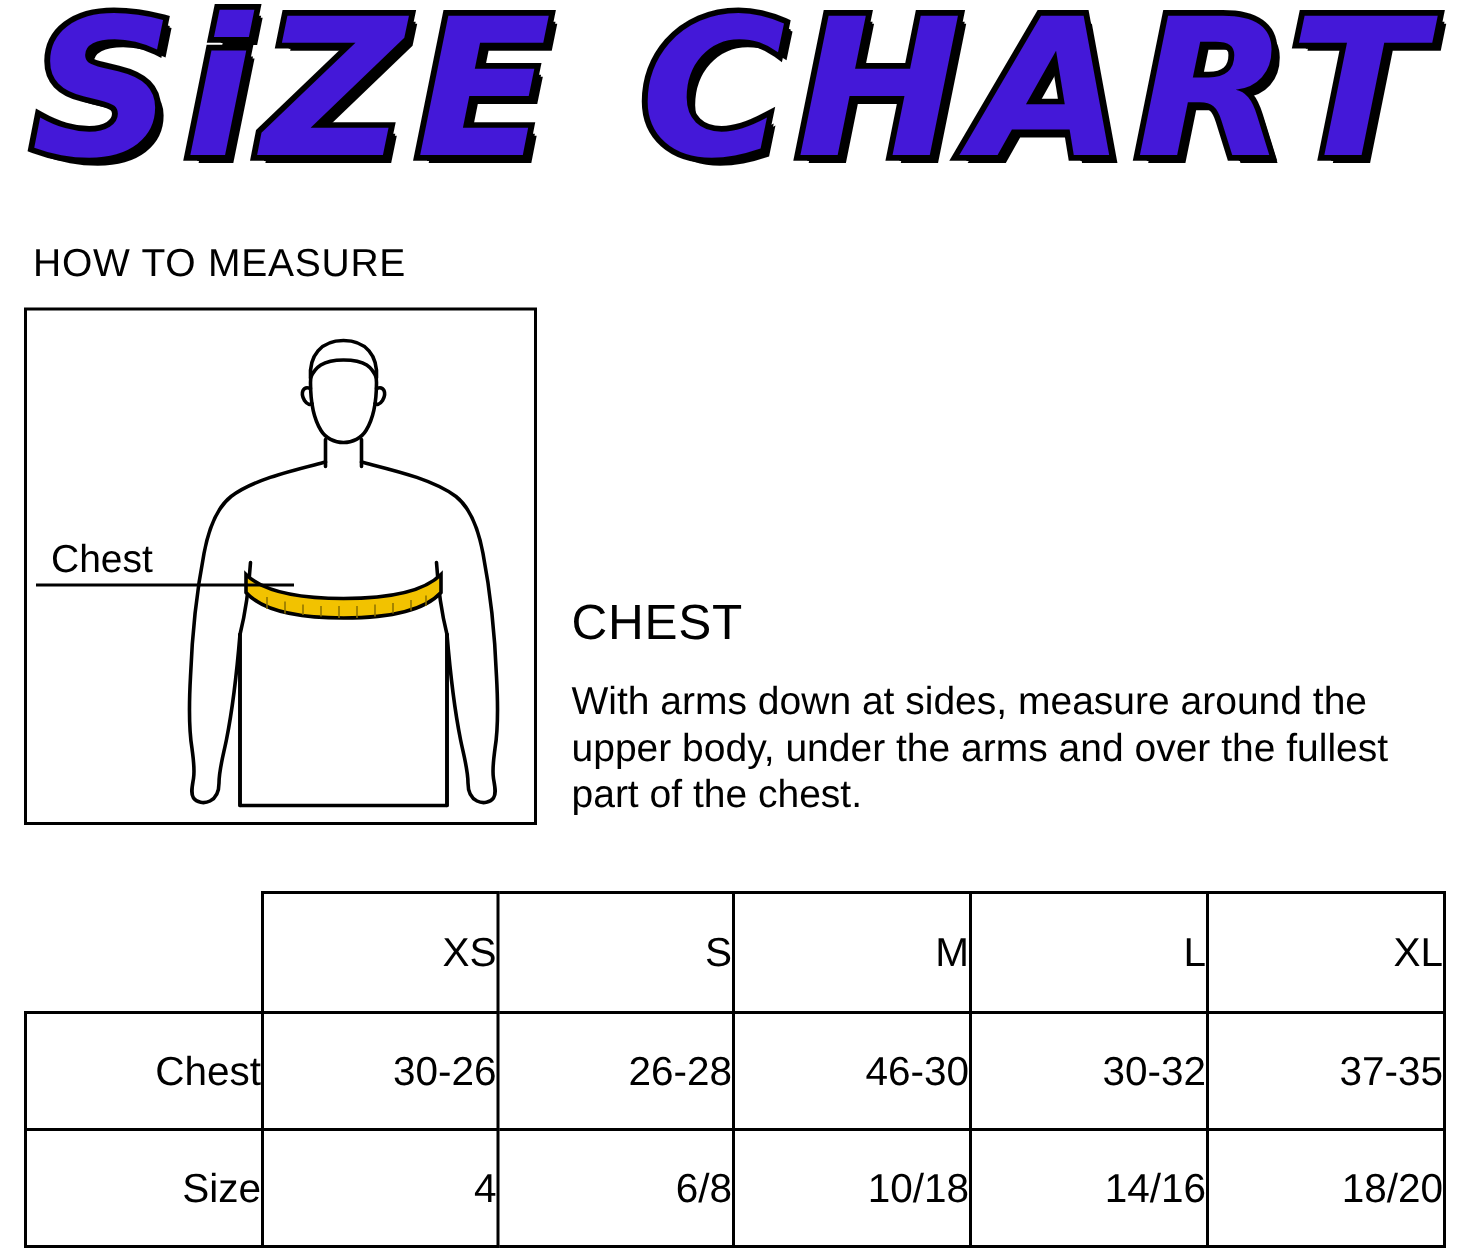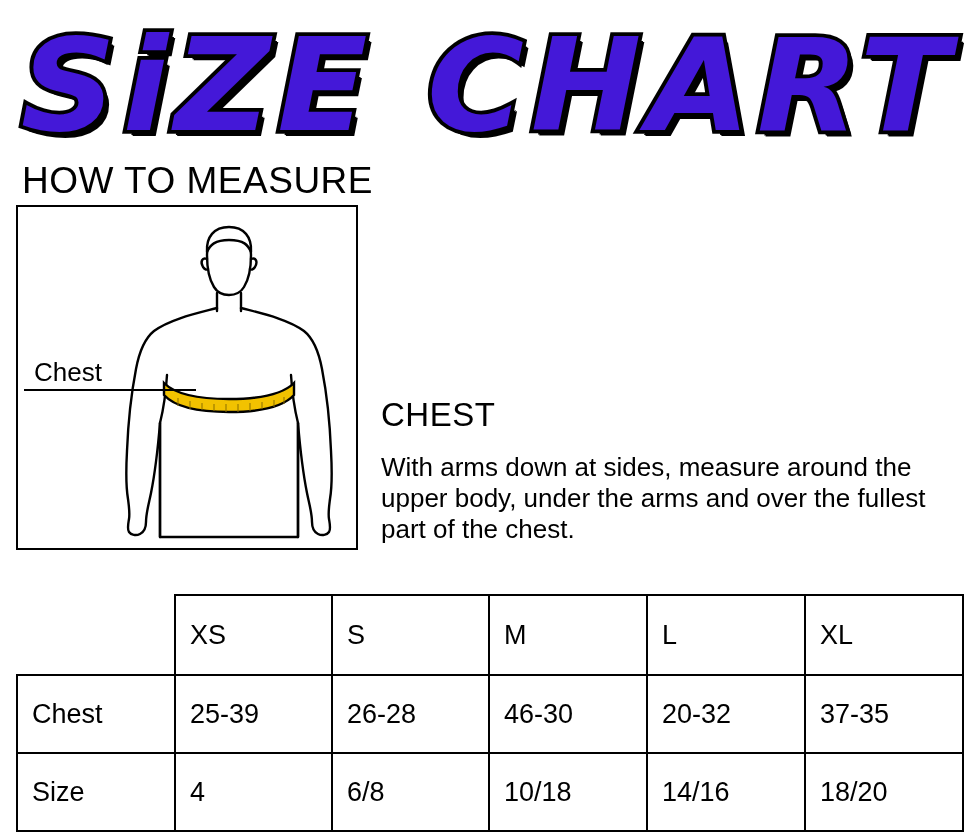--- a/index.html
+++ b/index.html
@@ -17,21 +17,21 @@
   }
 
   
   .title {
     position: absolute;
     left: 0;
     top: 0;
     width: 978px;
     height: 145px;
     display: flex;
-    align-items: flex-end;
+    align-items: flex-start;
     justify-content: center;
   }
   .title-text {
     font-family: "DejaVu Sans", sans-serif;
     font-weight: bold;
     font-style: italic;
     font-size: 118px;
     line-height: 118px;
     letter-spacing: 6px;
     color: #4418d8;
@@ -42,21 +42,21 @@
     text-shadow:
       4px 4px 0 #000,
       5px 5px 0 #000;
   }
 
   
   .how-heading {
     position: absolute;
     left: 22px;
     top: 160px;
-    font-size: 37px;
+    font-size: 26px;
     letter-spacing: 0.5px;
     font-family: "Liberation Sans", sans-serif;
   }
 
   
   .figure-box {
     position: absolute;
     left: 16px;
     top: 205px;
     width: 342px;
@@ -111,20 +111,21 @@
     border-collapse: collapse;
     table-layout: fixed;
   }
   .size-table td {
     border: 2px solid #000;
     height: 78px;
     font-size: 27px;
     padding: 0 0 0 14px;
     vertical-align: middle;
     box-sizing: border-box;
+    text-align: right;
   }
   .size-table td.blank-corner {
     border: none;
   }
   .size-table col.c0 { width: 158px; }
   .size-table col.c1 { width: 157px; }
   .size-table col.c2 { width: 157px; }
   .size-table col.c3 { width: 158px; }
   .size-table col.c4 { width: 158px; }
   .size-table col.c5 { width: 158px; }
@@ -220,24 +221,24 @@
     <tr class="row-head">
       <td class="blank-corner"></td>
       <td>XS</td>
       <td>S</td>
       <td>M</td>
       <td>L</td>
       <td>XL</td>
     </tr>
     <tr>
       <td>Chest</td>
-      <td>25-39</td>
+      <td>30-26</td>
       <td>26-28</td>
       <td>46-30</td>
-      <td>20-32</td>
+      <td>30-32</td>
       <td>37-35</td>
     </tr>
     <tr>
       <td>Size</td>
       <td>4</td>
       <td>6/8</td>
       <td>10/18</td>
       <td>14/16</td>
       <td>18/20</td>
     </tr>

